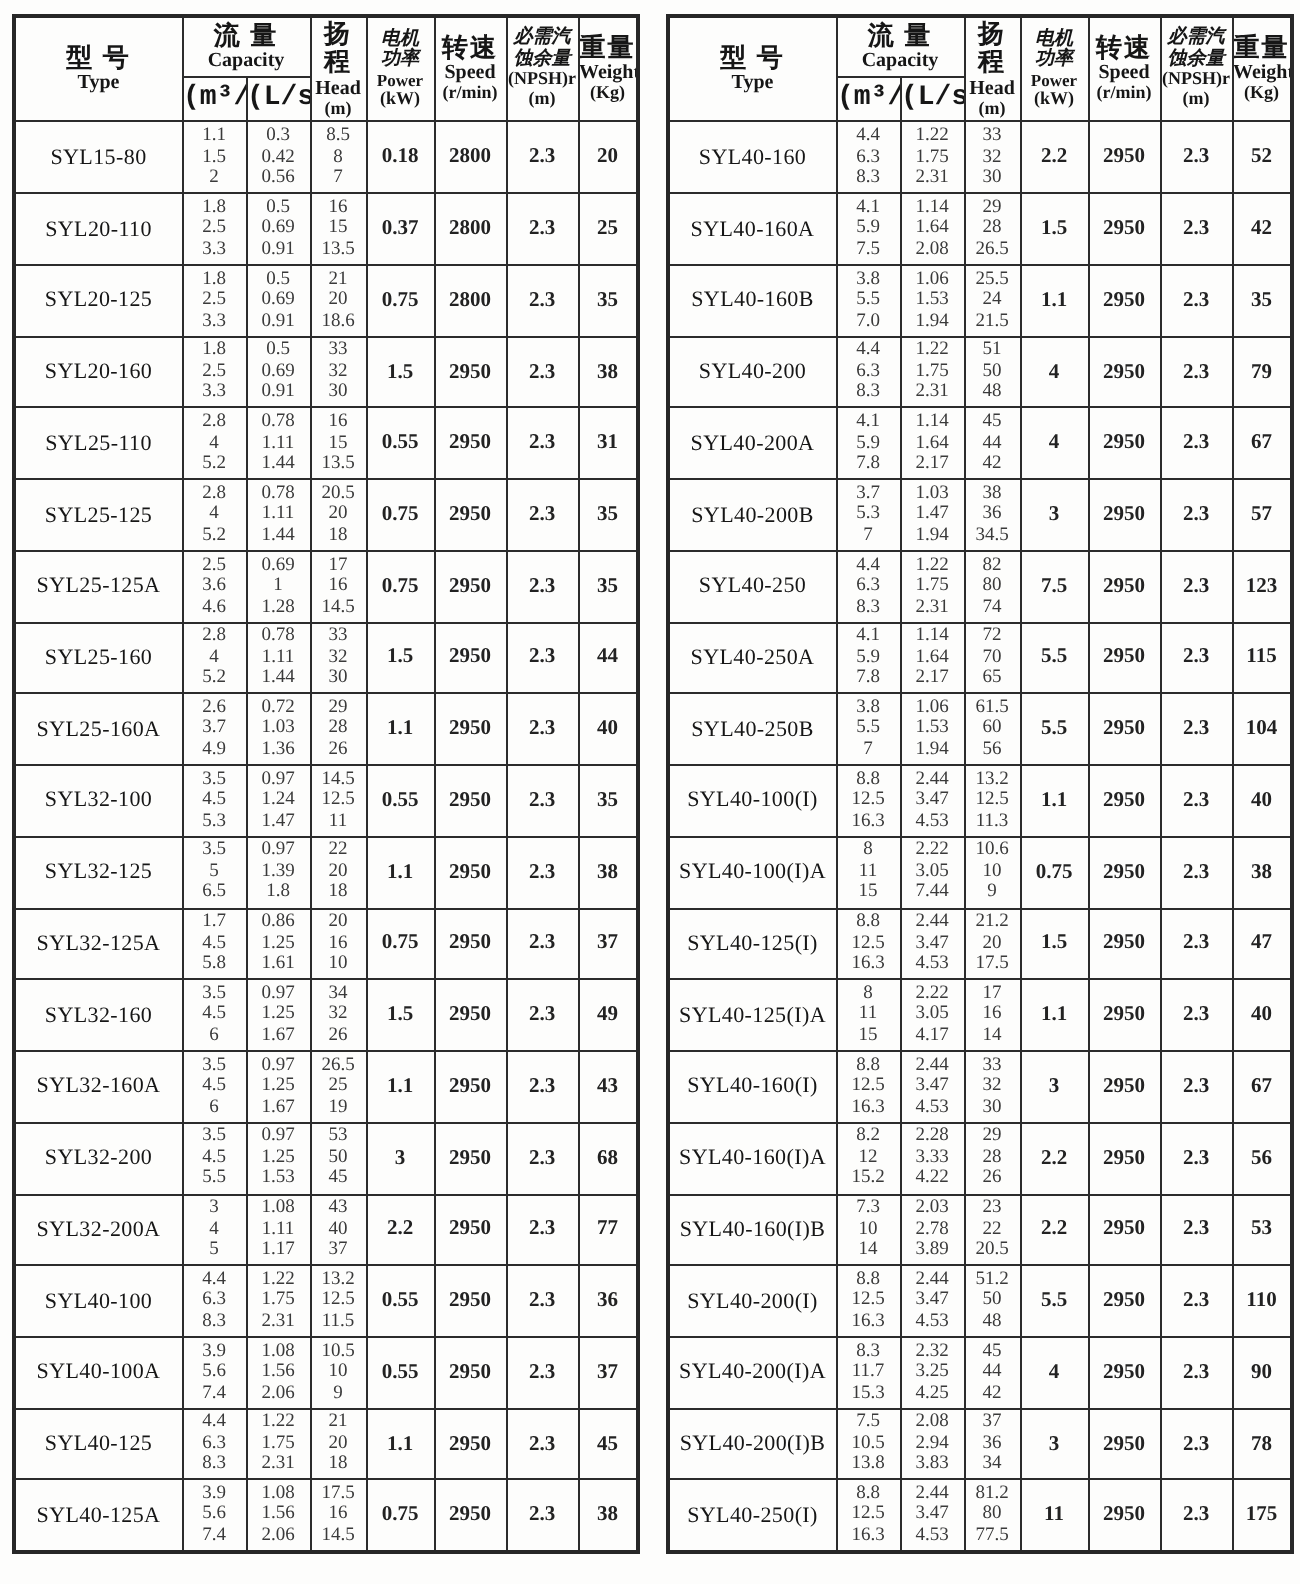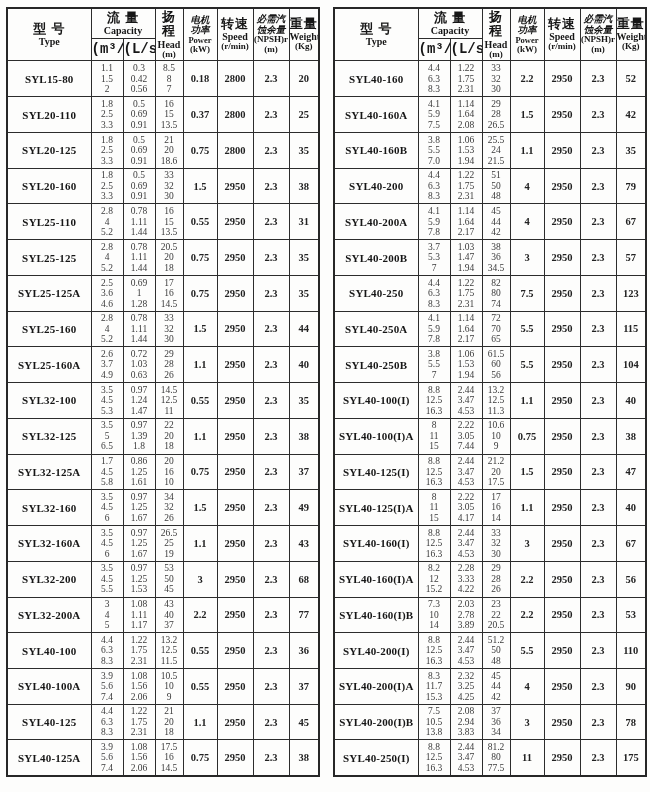--- a/index.html
+++ b/index.html
@@ -35,21 +35,21 @@
   }
   th .zh{font-size:13px;letter-spacing:1px;}
   th .en{font-size:10px;}
   th .unit{font-size:9px;font-weight:bold;}
   th.small .zh{font-size:9.5px;letter-spacing:0;font-style:italic;}
   th.small .en{font-size:8.5px;}
   tr.units th{font-size:14px;height:18px;font-family:Liberation Mono, monospace;}
   td.type{
     text-align:left;
     padding-left:6px;
-    font-weight:bold;
+    font-weight:normal;
     font-size:11px;
     letter-spacing:.2px;
     margin-left:40px;
   }
   td.multi{
     font-size:9.5px;
     line-height:10.5px;
     color:#3a3a3a;
   }
   td.single{
@@ -299,21 +299,21 @@
         <tr>
           <td class="type">SYL25-160A</td>
           <td class="multi">
             <div>2.6</div>
             <div>3.7</div>
             <div>4.9</div>
           </td>
           <td class="multi">
             <div>0.72</div>
             <div>1.03</div>
-            <div>0.63</div>
+            <div>1.36</div>
           </td>
           <td class="multi">
             <div>29</div>
             <div>28</div>
             <div>26</div>
           </td>
           <td class="single">1.1</td>
           <td class="single">2950</td>
           <td class="single">2.3</td>
           <td class="single">40</td>

